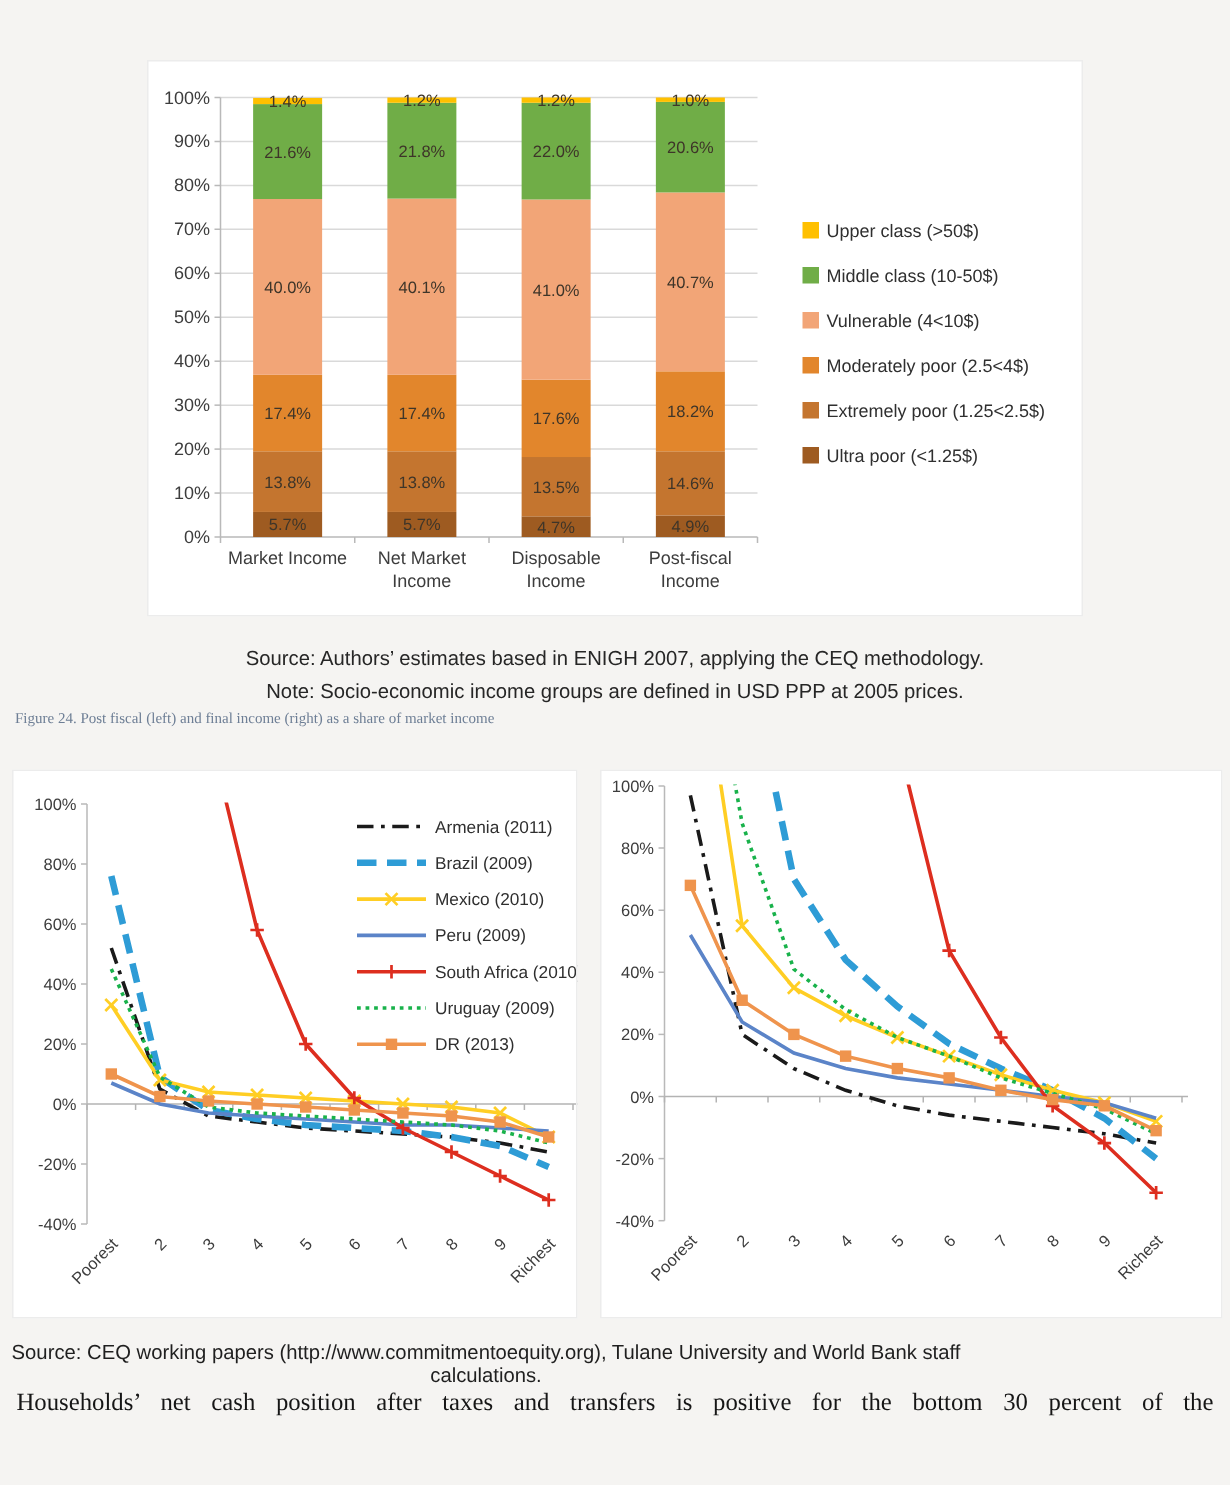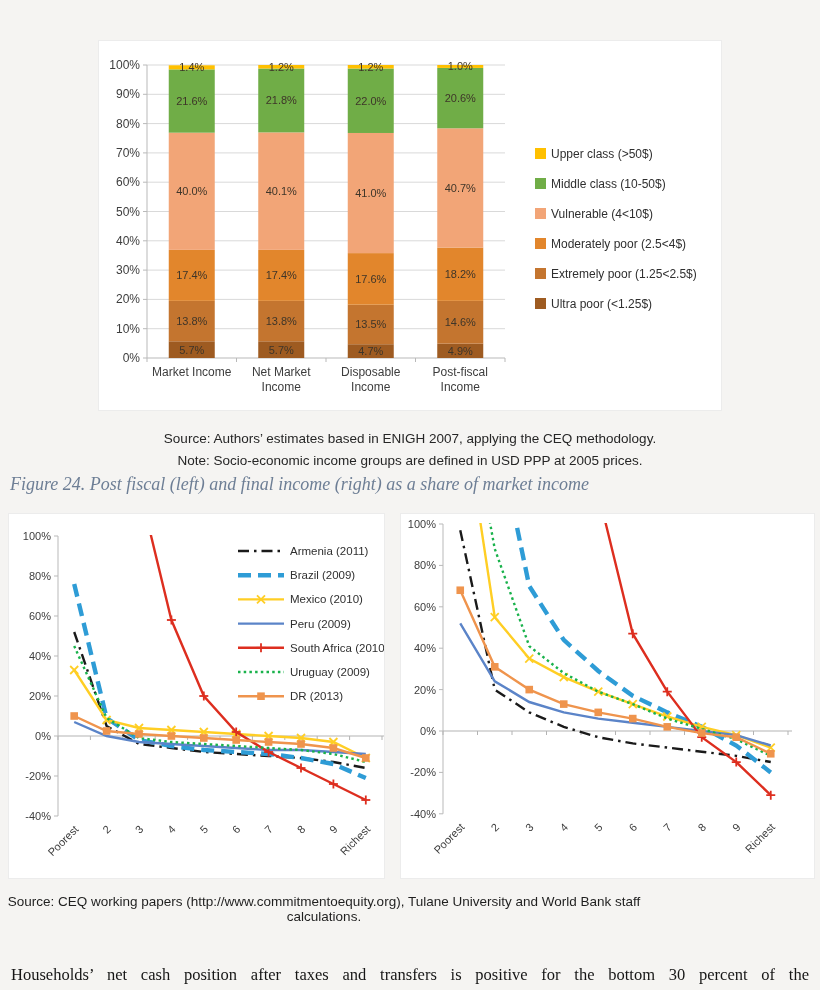--- a/index.html
+++ b/index.html
@@ -5,25 +5,25 @@
   html,body{margin:0;padding:0;}
   .page{position:relative;width:820px;height:990px;background:#f5f4f2;overflow:hidden;
         font-family:"Liberation Sans",sans-serif;}
   .panel{position:absolute;background:#ffffff;outline:1px solid #ececec;outline-offset:-1px;}
   .top-panel{left:98px;top:40px;width:624px;height:371px;}
   .left-panel{left:8px;top:513px;width:377px;height:366px;}
   .right-panel{left:400px;top:513px;width:415px;height:366px;}
   .top-source{position:absolute;left:0;top:428px;width:820px;text-align:center;
               font-size:13.5px;line-height:21.5px;color:#262626;}
   .fig-caption{position:absolute;left:10px;top:474px;font-family:"Liberation Serif",serif;
-               font-style:italic;font-size:18px;color:#6d7e95;}
+               font-size:10px;color:#6d7e95;}
   .bottom-source{position:absolute;left:0;top:894px;width:648px;text-align:center;
                  font-size:13.5px;color:#1f1f1f;}
   .body-text{position:absolute;left:11px;right:11px;top:925px;font-family:"Liberation Serif",serif;
-             font-size:16.5px;color:#161616;text-align:justify;text-align-last:justify;margin-top:40px;}
+             font-size:16.5px;color:#161616;text-align:justify;text-align-last:justify;}
   svg text{font-family:"Liberation Sans",sans-serif;}
 </style>
 </head>
 <body>
 
 <div class="page">
 
   <div class="panel top-panel">
     <svg id="chart0" width="624" height="371">
         <g>

